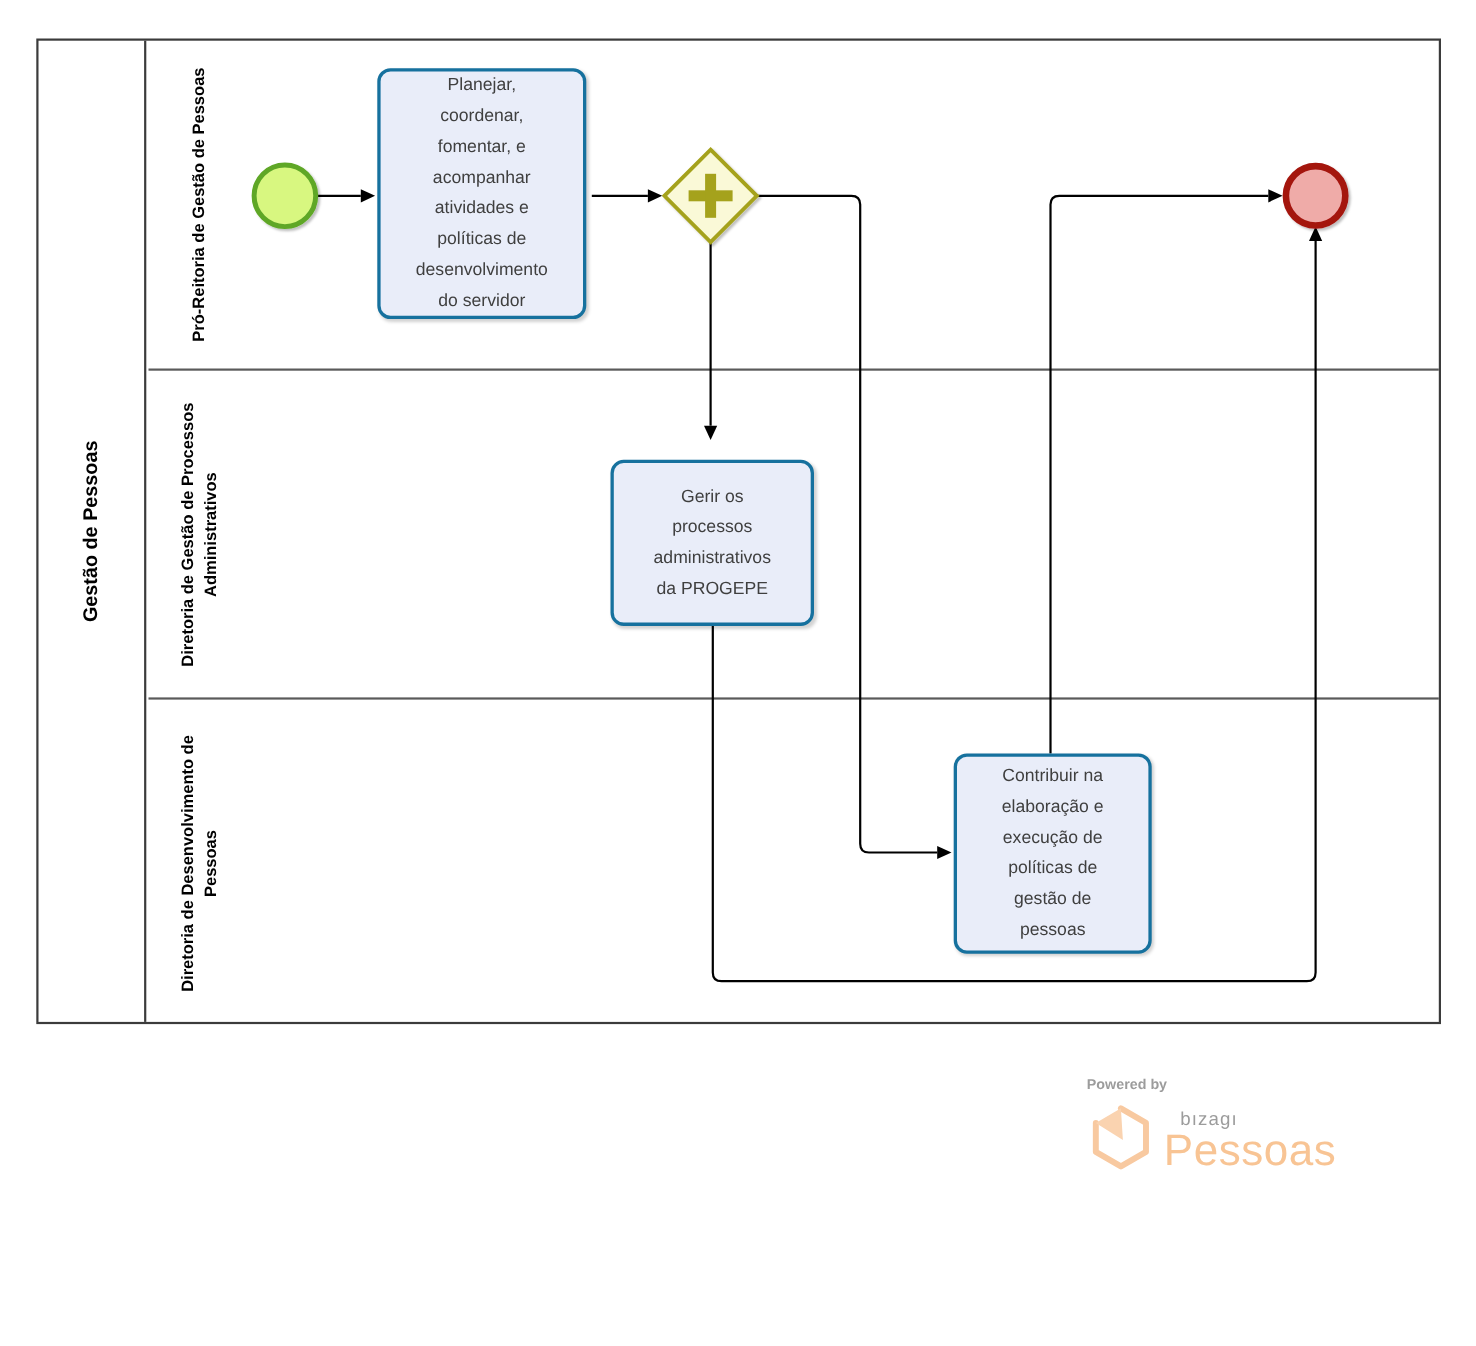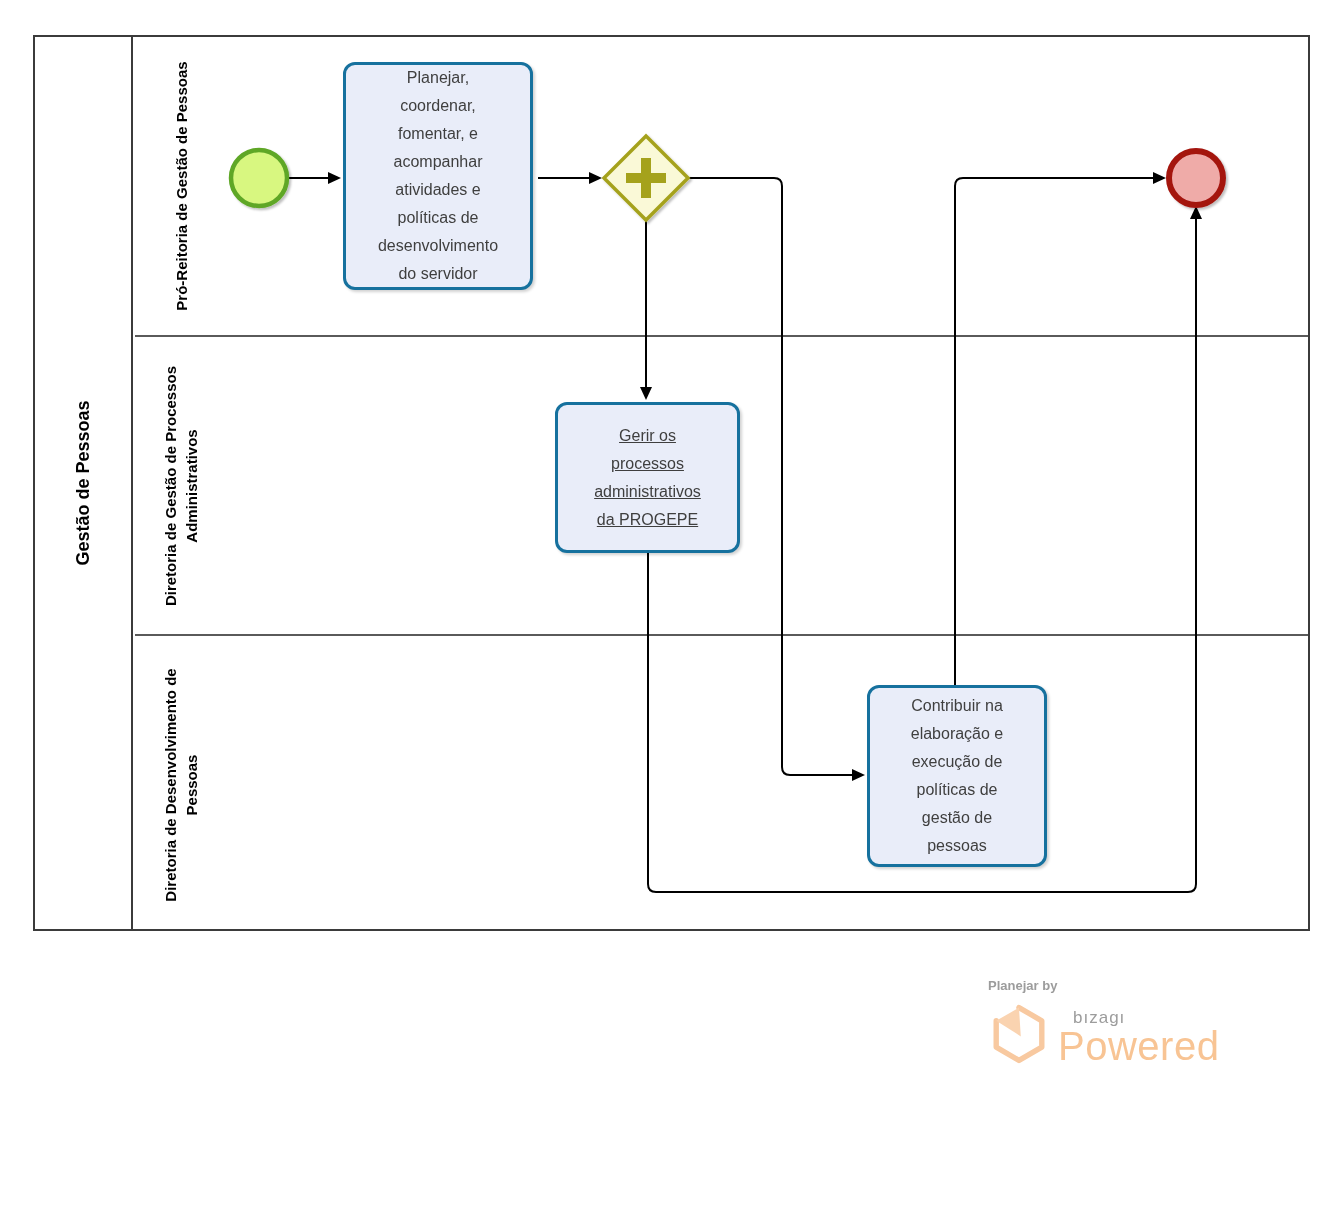--- a/index.html
+++ b/index.html
@@ -22,21 +22,21 @@
   .pool-label{width:360px;font-size:18px;font-weight:bold;color:#000;}
   .lane-label{width:250px;font-size:15px;line-height:21px;font-weight:bold;color:#000;}
 
   
   .task{position:absolute;box-sizing:border-box;border:3px solid var(--task-border,#16719e);
         border-radius:12px;background:var(--task-fill,#e9edf9);
         display:flex;align-items:center;justify-content:center;text-align:center;
         color:var(--task-text,#3f3f3f);font-size:16px;line-height:28px;
         box-shadow:2px 2px 3px rgba(0,0,0,0.18);}
   .task-planejar{left:343px;top:62px;width:190px;height:228px;padding:0 26px;}
-  .task-gerir{left:555px;top:402px;width:185px;height:151px;padding:0 26px;text-decoration:underline;}
+  .task-gerir{left:555px;top:418px;width:185px;height:151px;padding:0 26px;}
   .task-contribuir{left:867px;top:685px;width:180px;height:182px;padding:0 26px;}
 
   
   .edges-svg{position:absolute;left:0;top:0;width:1342px;height:1224px;}
   .edge path{fill:none;stroke:var(--flow-line,#000);stroke-width:2;}
   .edge polygon{fill:var(--flow-line,#000);}
   .start-circle{fill:var(--start-fill,#d8f780);stroke:var(--start-border,#5ea726);stroke-width:4.5;}
   .end-circle{fill:var(--end-fill,#efaba8);stroke:var(--end-border,#a41410);stroke-width:6;}
   .gw-diamond{fill:var(--gateway-fill,#faf9d7);stroke:var(--gateway-border,#a5a21d);stroke-width:3.5;stroke-linejoin:miter;}
   .gw-plus{fill:var(--gateway-border,#a5a21d);}
@@ -125,22 +125,22 @@
     <span>Planejar, coordenar, fomentar, e acompanhar atividades e políticas de desenvolvimento do servidor</span>
   </div>
   <div class="task task-gerir">
     <span>Gerir os processos administrativos da PROGEPE</span>
   </div>
   <div class="task task-contribuir">
     <span>Contribuir na elaboração e execução de políticas de gestão de pessoas</span>
   </div>
 
   <div class="logo">
-    <span class="powered-by">Planejar by</span>
+    <span class="powered-by">Powered by</span>
     <svg class="hexagon" viewBox="0 0 100 100" xmlns="http://www.w3.org/2000/svg">
       <path d="M50 6 L88 28 L88 72 L50 94 L12 72 L12 28" fill="none" stroke="var(--logo-hex,#F8C9A0)" stroke-width="9" stroke-linecap="round" stroke-linejoin="round"></path>
       <polygon points="50,6 53,54 12,28" fill="var(--logo-fold,#FAD3B0)"></polygon>
     </svg>
     <span class="brand">bızagı</span>
-    <span class="product">Powered</span>
+    <span class="product">Pessoas</span>
   </div>
 
 </div>
 
 </body></html>

